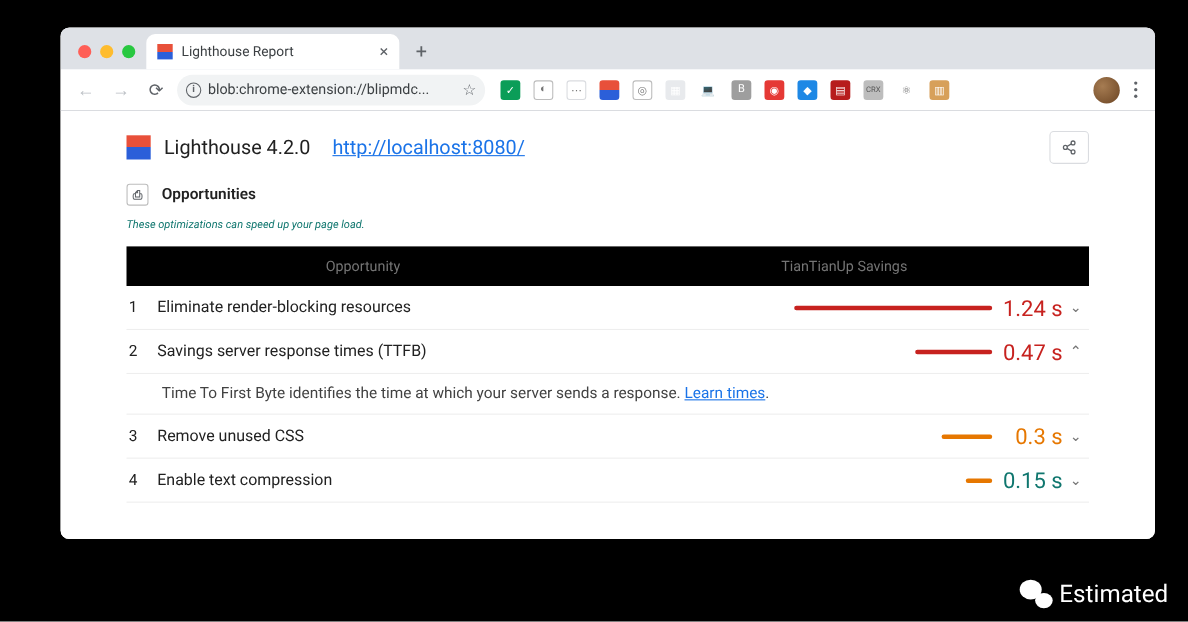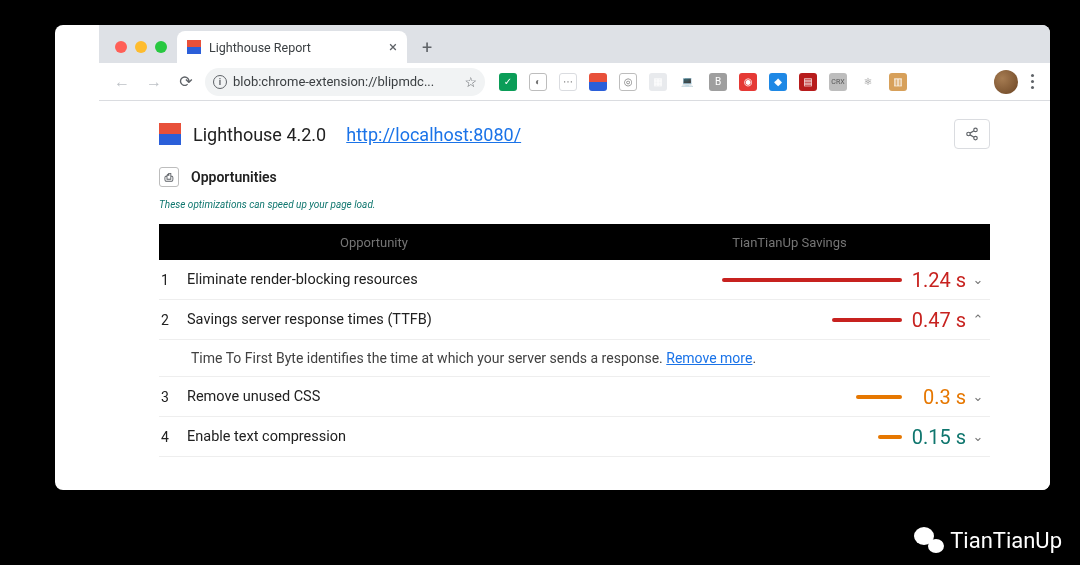--- a/index.html
+++ b/index.html
@@ -6,21 +6,20 @@
   body { background: #000; width: 1080px; height: 565px; position: relative; overflow: hidden; }
   .browser-window {
     position: absolute;
     top: 25px; left: 55px; right: 30px; bottom: 75px;
     background: #fff;
     border-radius: 8px;
     box-shadow: 0 20px 50px rgba(0,0,0,0.5);
     display: flex;
     flex-direction: column;
     overflow: hidden;
-    padding-left: 44px;
   }
   
   .tab-strip {
     height: 38px;
     background: #dee1e6;
     display: flex;
     align-items: flex-end;
     padding-left: 10px;
     position: relative;
   }
@@ -284,21 +283,21 @@
         </div>
         <div class="opp-row">
           <div class="num">2</div>
           <div class="label">Savings server response times (TTFB)</div>
           <div class="bar-cell">
             <div class="bar" style="width:70px;background:#c7221f;"></div>
           </div>
           <div class="savings" style="color:#c7221f;">0.47 s</div>
           <div class="chev">⌃</div>
         </div>
-        <div class="opp-detail">Time To First Byte identifies the time at which your server sends a response. <a>Remove more</a>.</div>
+        <div class="opp-detail">Time To First Byte identifies the time at which your server sends a response. <a>Learn times</a>.</div>
         <div class="opp-row">
           <div class="num">3</div>
           <div class="label">Remove unused CSS</div>
           <div class="bar-cell">
             <div class="bar" style="width:46px;background:#e67700;"></div>
           </div>
           <div class="savings" style="color:#e67700;">0.3 s</div>
           <div class="chev">⌄</div>
         </div>
         <div class="opp-row">
@@ -310,14 +309,14 @@
           <div class="savings" style="color:#0f766e;">0.15 s</div>
           <div class="chev">⌄</div>
         </div>
       </div>
 
   </div>
 </div>
 
 <div class="watermark">
   <div class="wechat"></div>
-  <span>TianTianUp</span>
+  <span>Estimated</span>
 </div>
 
 </body></html>

